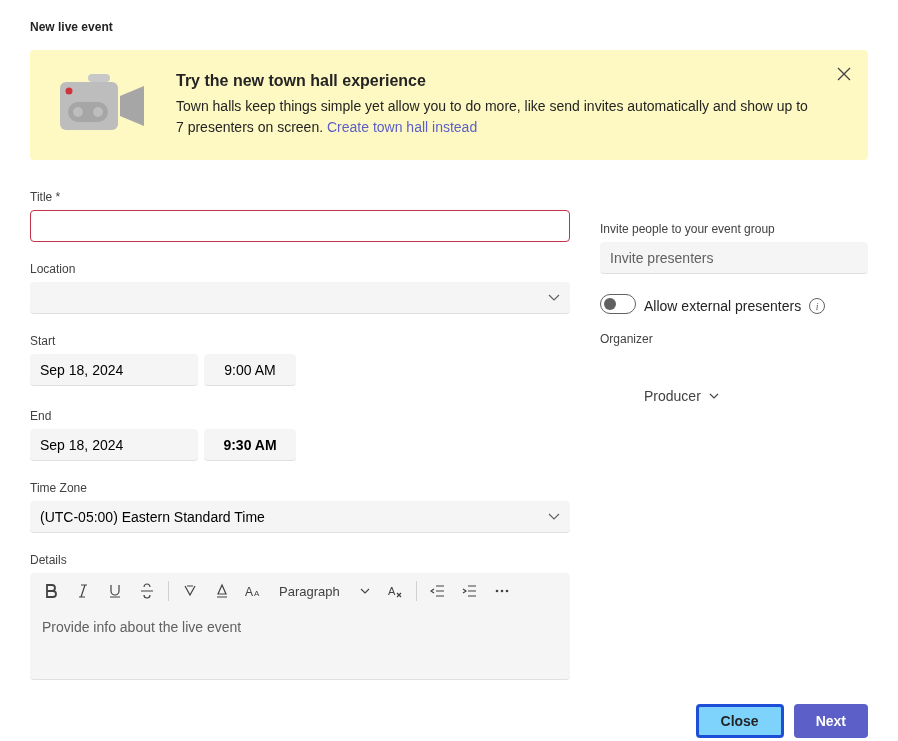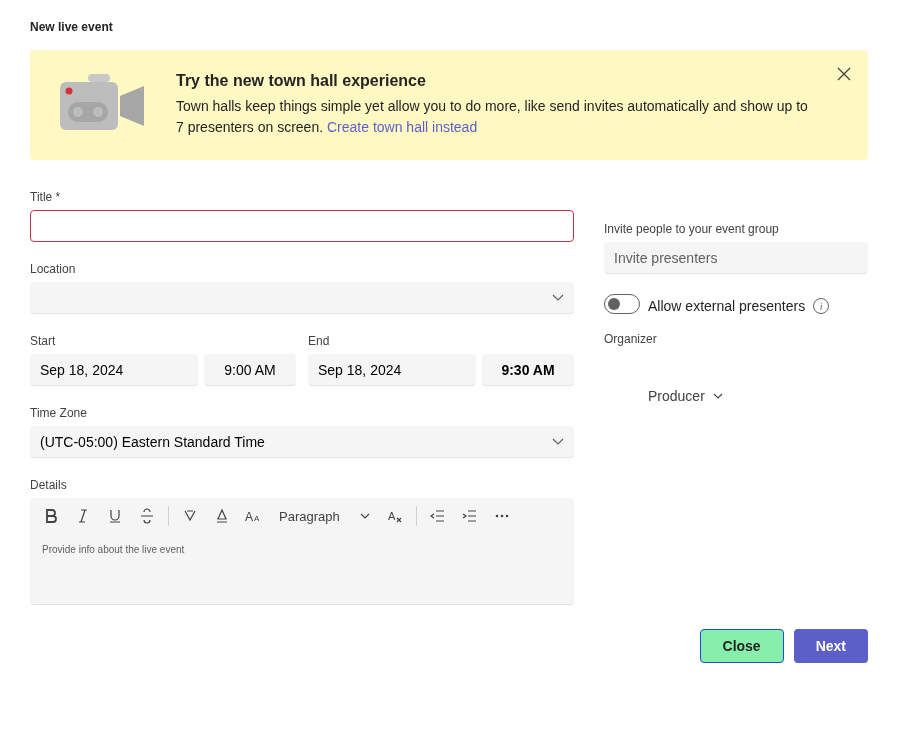--- a/index.html
+++ b/index.html
@@ -19,36 +19,36 @@
 .field { margin-bottom: 20px; }
 .label { display: block; font-size: 12px; color: #424242; margin-bottom: 6px; }
 .input { width: 100%; height: 32px; background: #f5f5f5; border: none; border-bottom: 1px solid #e0e0e0; border-radius: 4px; padding: 0 10px; font-size: 14px; font-family: inherit; outline: none; }
 .input.error { border: 1px solid #c4314b; border-bottom: 1px solid #c4314b; background: #fff; }
 .input::placeholder { color: #616161; }
 .select-wrap { position: relative; }
 .select-wrap .chev { position: absolute; right: 10px; top: 50%; transform: translateY(-50%); pointer-events: none; color: #616161; }
 .row2 { display: flex; gap: 6px; }
 .row2 > div:first-child { flex: 0 0 168px; }
 .row2 > div:last-child { flex: 0 0 92px; }
-.datetime-group { display: flex; gap: 12px; }
+.datetime-group { display: flex; gap: 23px; flex-direction: column; }
 .datetime-group > div { flex: 1; }
 .toolbar { display: flex; align-items: center; height: 36px; padding: 0 6px; gap: 2px; }
 .tb-btn { width: 30px; height: 30px; display: flex; align-items: center; justify-content: center; color: #424242; cursor: pointer; border-radius: 2px; }
 .tb-sep { width: 1px; height: 20px; background: #d1d1d1; margin: 0 4px; }
 .tb-para { display: flex; align-items: center; gap: 20px; padding: 0 8px; font-size: 13px; color: #424242; cursor: pointer; }
 .editor-box { background: #f5f5f5; border-radius: 4px; border-bottom: 1px solid #e0e0e0; }
-.editor-area { min-height: 70px; padding: 10px 12px; color: #616161; font-size: 10px; }
+.editor-area { min-height: 70px; padding: 10px 12px; color: #616161; font-size: 14px; }
 .toggle-row { display: flex; align-items: flex-end; gap: 8px; margin-bottom: 18px; }
 .toggle { width: 36px; height: 20px; border: 1px solid #616161; border-radius: 10px; position: relative; cursor: pointer; background: #fff; }
 .toggle::after { content: ''; position: absolute; width: 12px; height: 12px; border-radius: 50%; background: #616161; top: 3px; left: 3px; }
 .info-icon { width: 16px; height: 16px; border: 1px solid #616161; border-radius: 50%; display: flex; align-items: center; justify-content: center; font-size: 10px; font-style: italic; color: #616161; font-family: Georgia, serif; }
 .org-select { display: inline-flex; align-items: center; gap: 8px; color: #424242; cursor: pointer; padding-left: 44px; }
 .footer { display: flex; justify-content: flex-end; gap: 10px; margin-top: 24px; }
 .btn { height: 34px; padding: 0 22px; border-radius: 4px; font-size: 14px; font-weight: 600; cursor: pointer; border: none; font-family: inherit; }
-.btn-secondary { background: #86efac; border: 1px solid #1d4ed8; color: #242424; }
+.btn-secondary { background: #7dd3fc; border: 3px solid #1d4ed8; color: #242424; }
 .btn-primary { background: #5b5fc7; color: #fff; }
 svg { display: block; }
 </style>
 </head>
 <body>
 
 <h2 class="page-title">New live event</h2>
 
 <div class="banner">
   <div class="banner-close">

